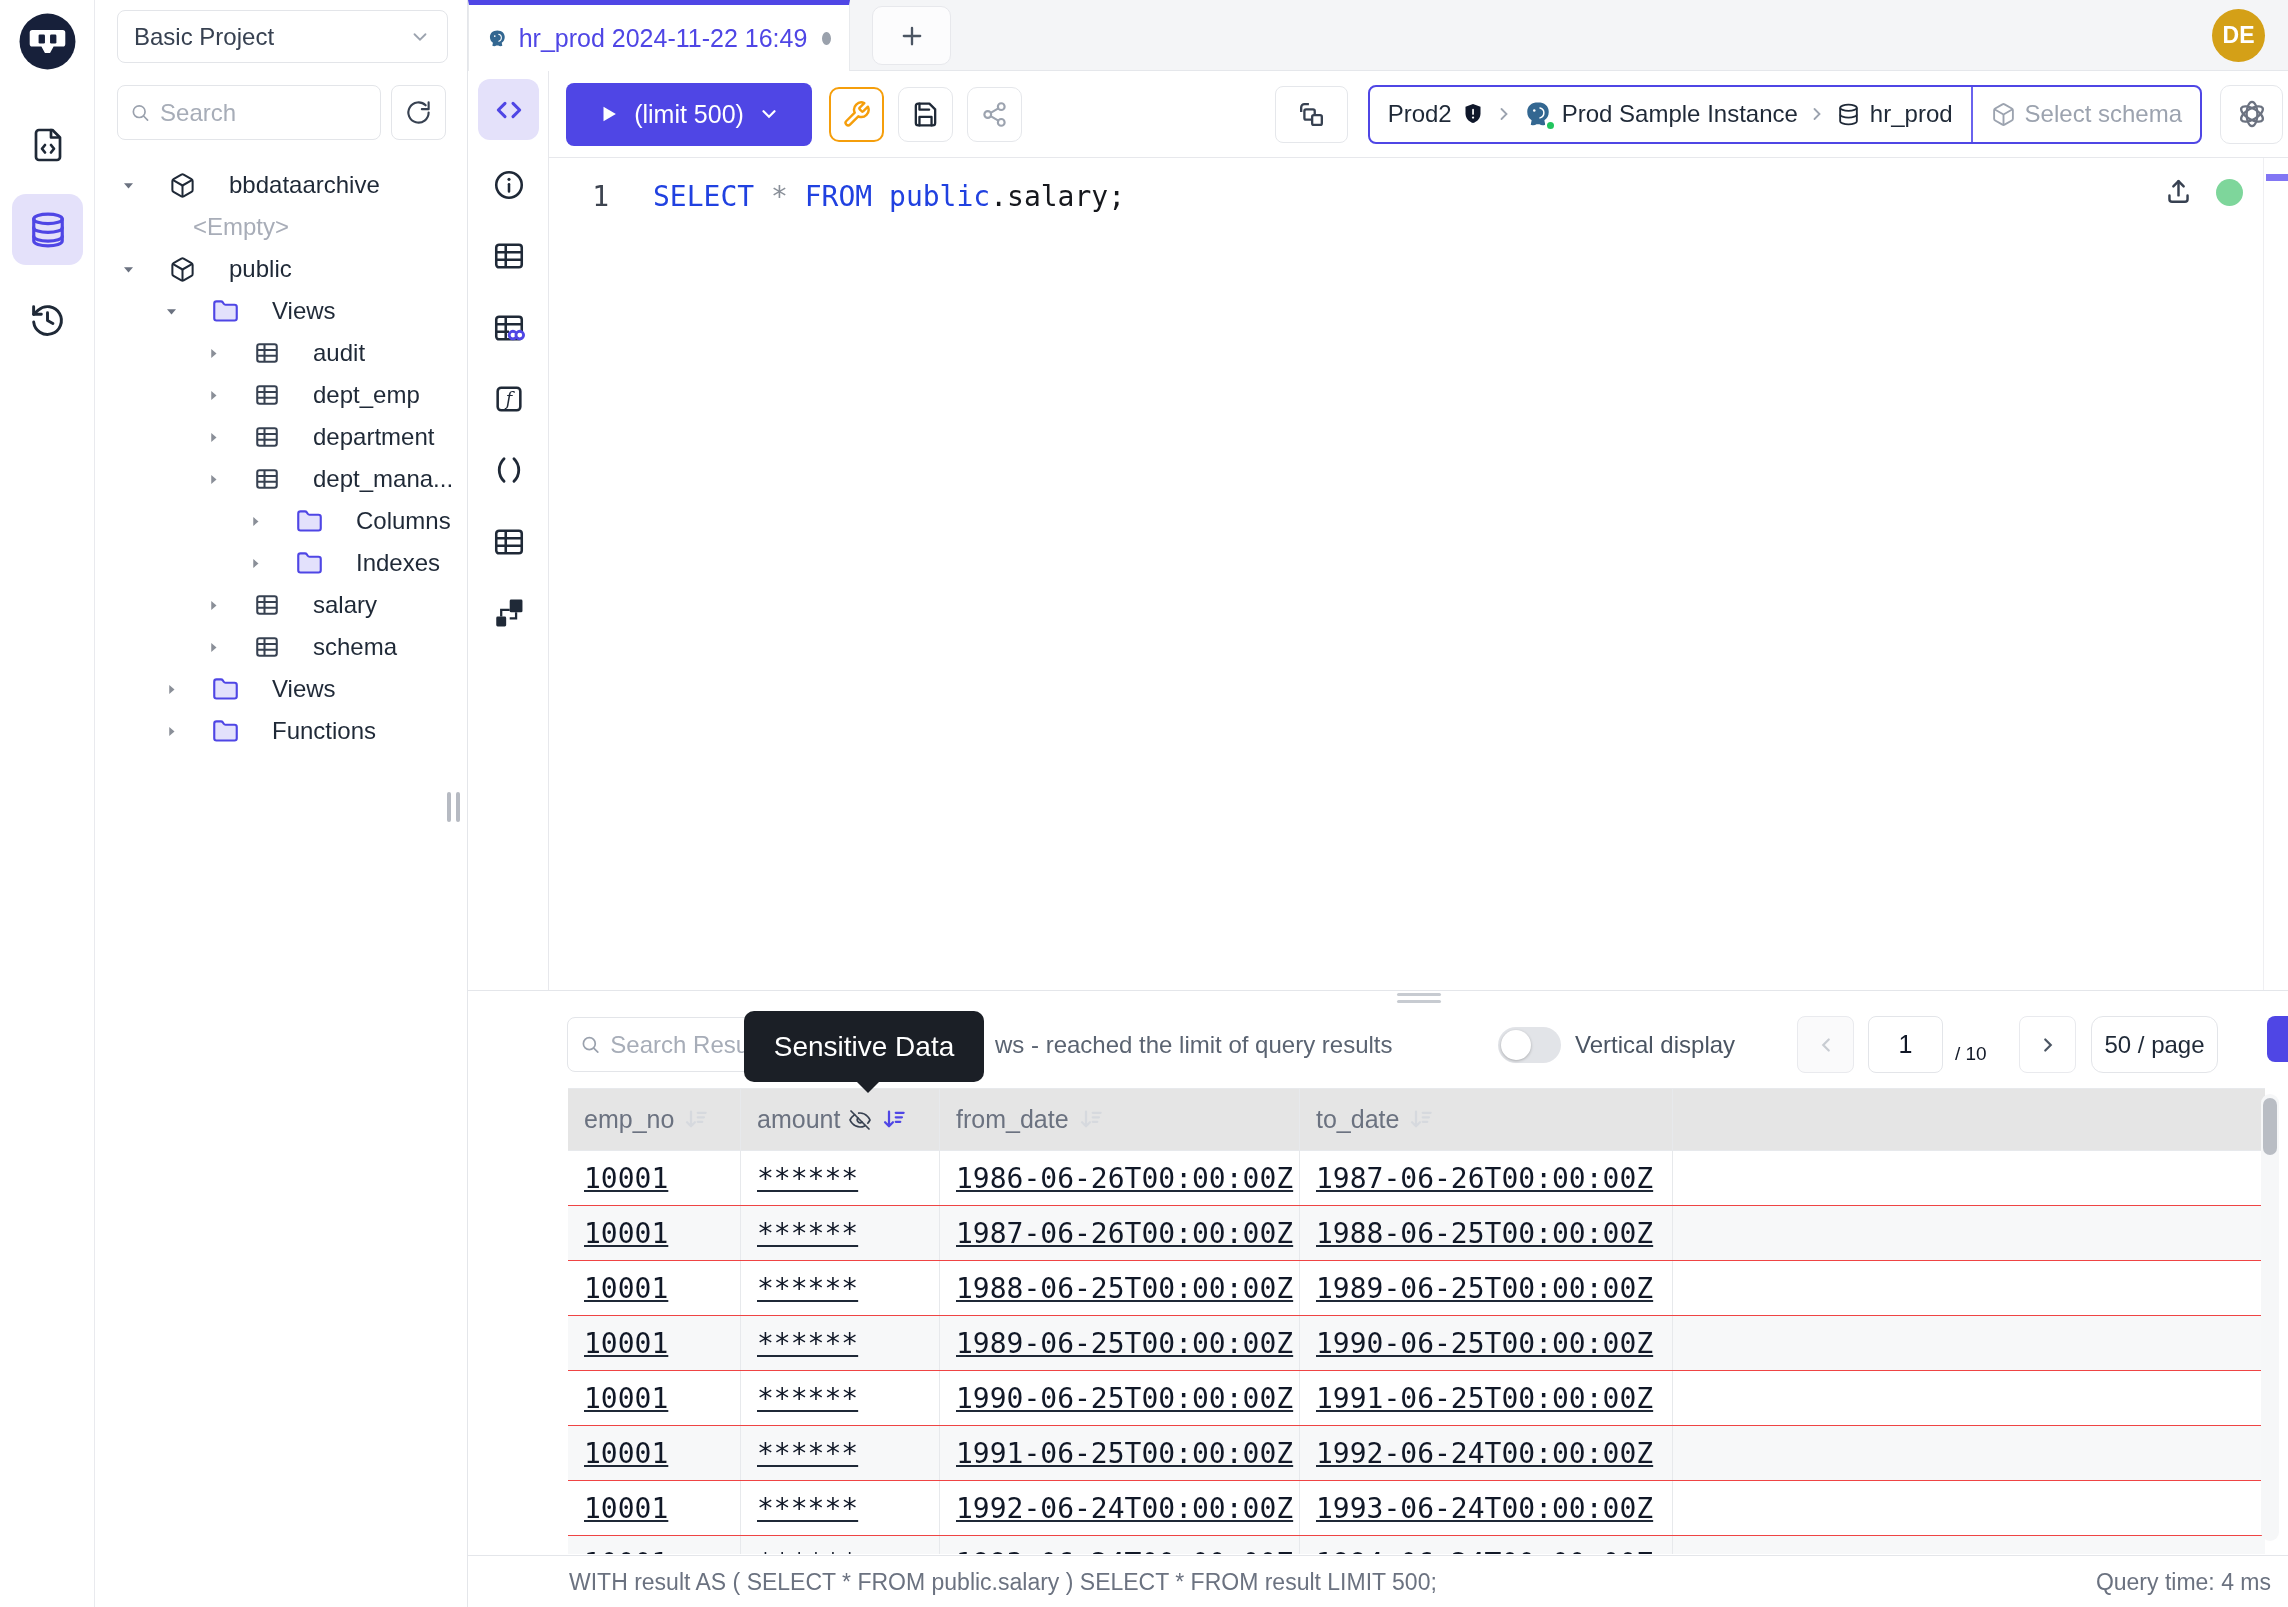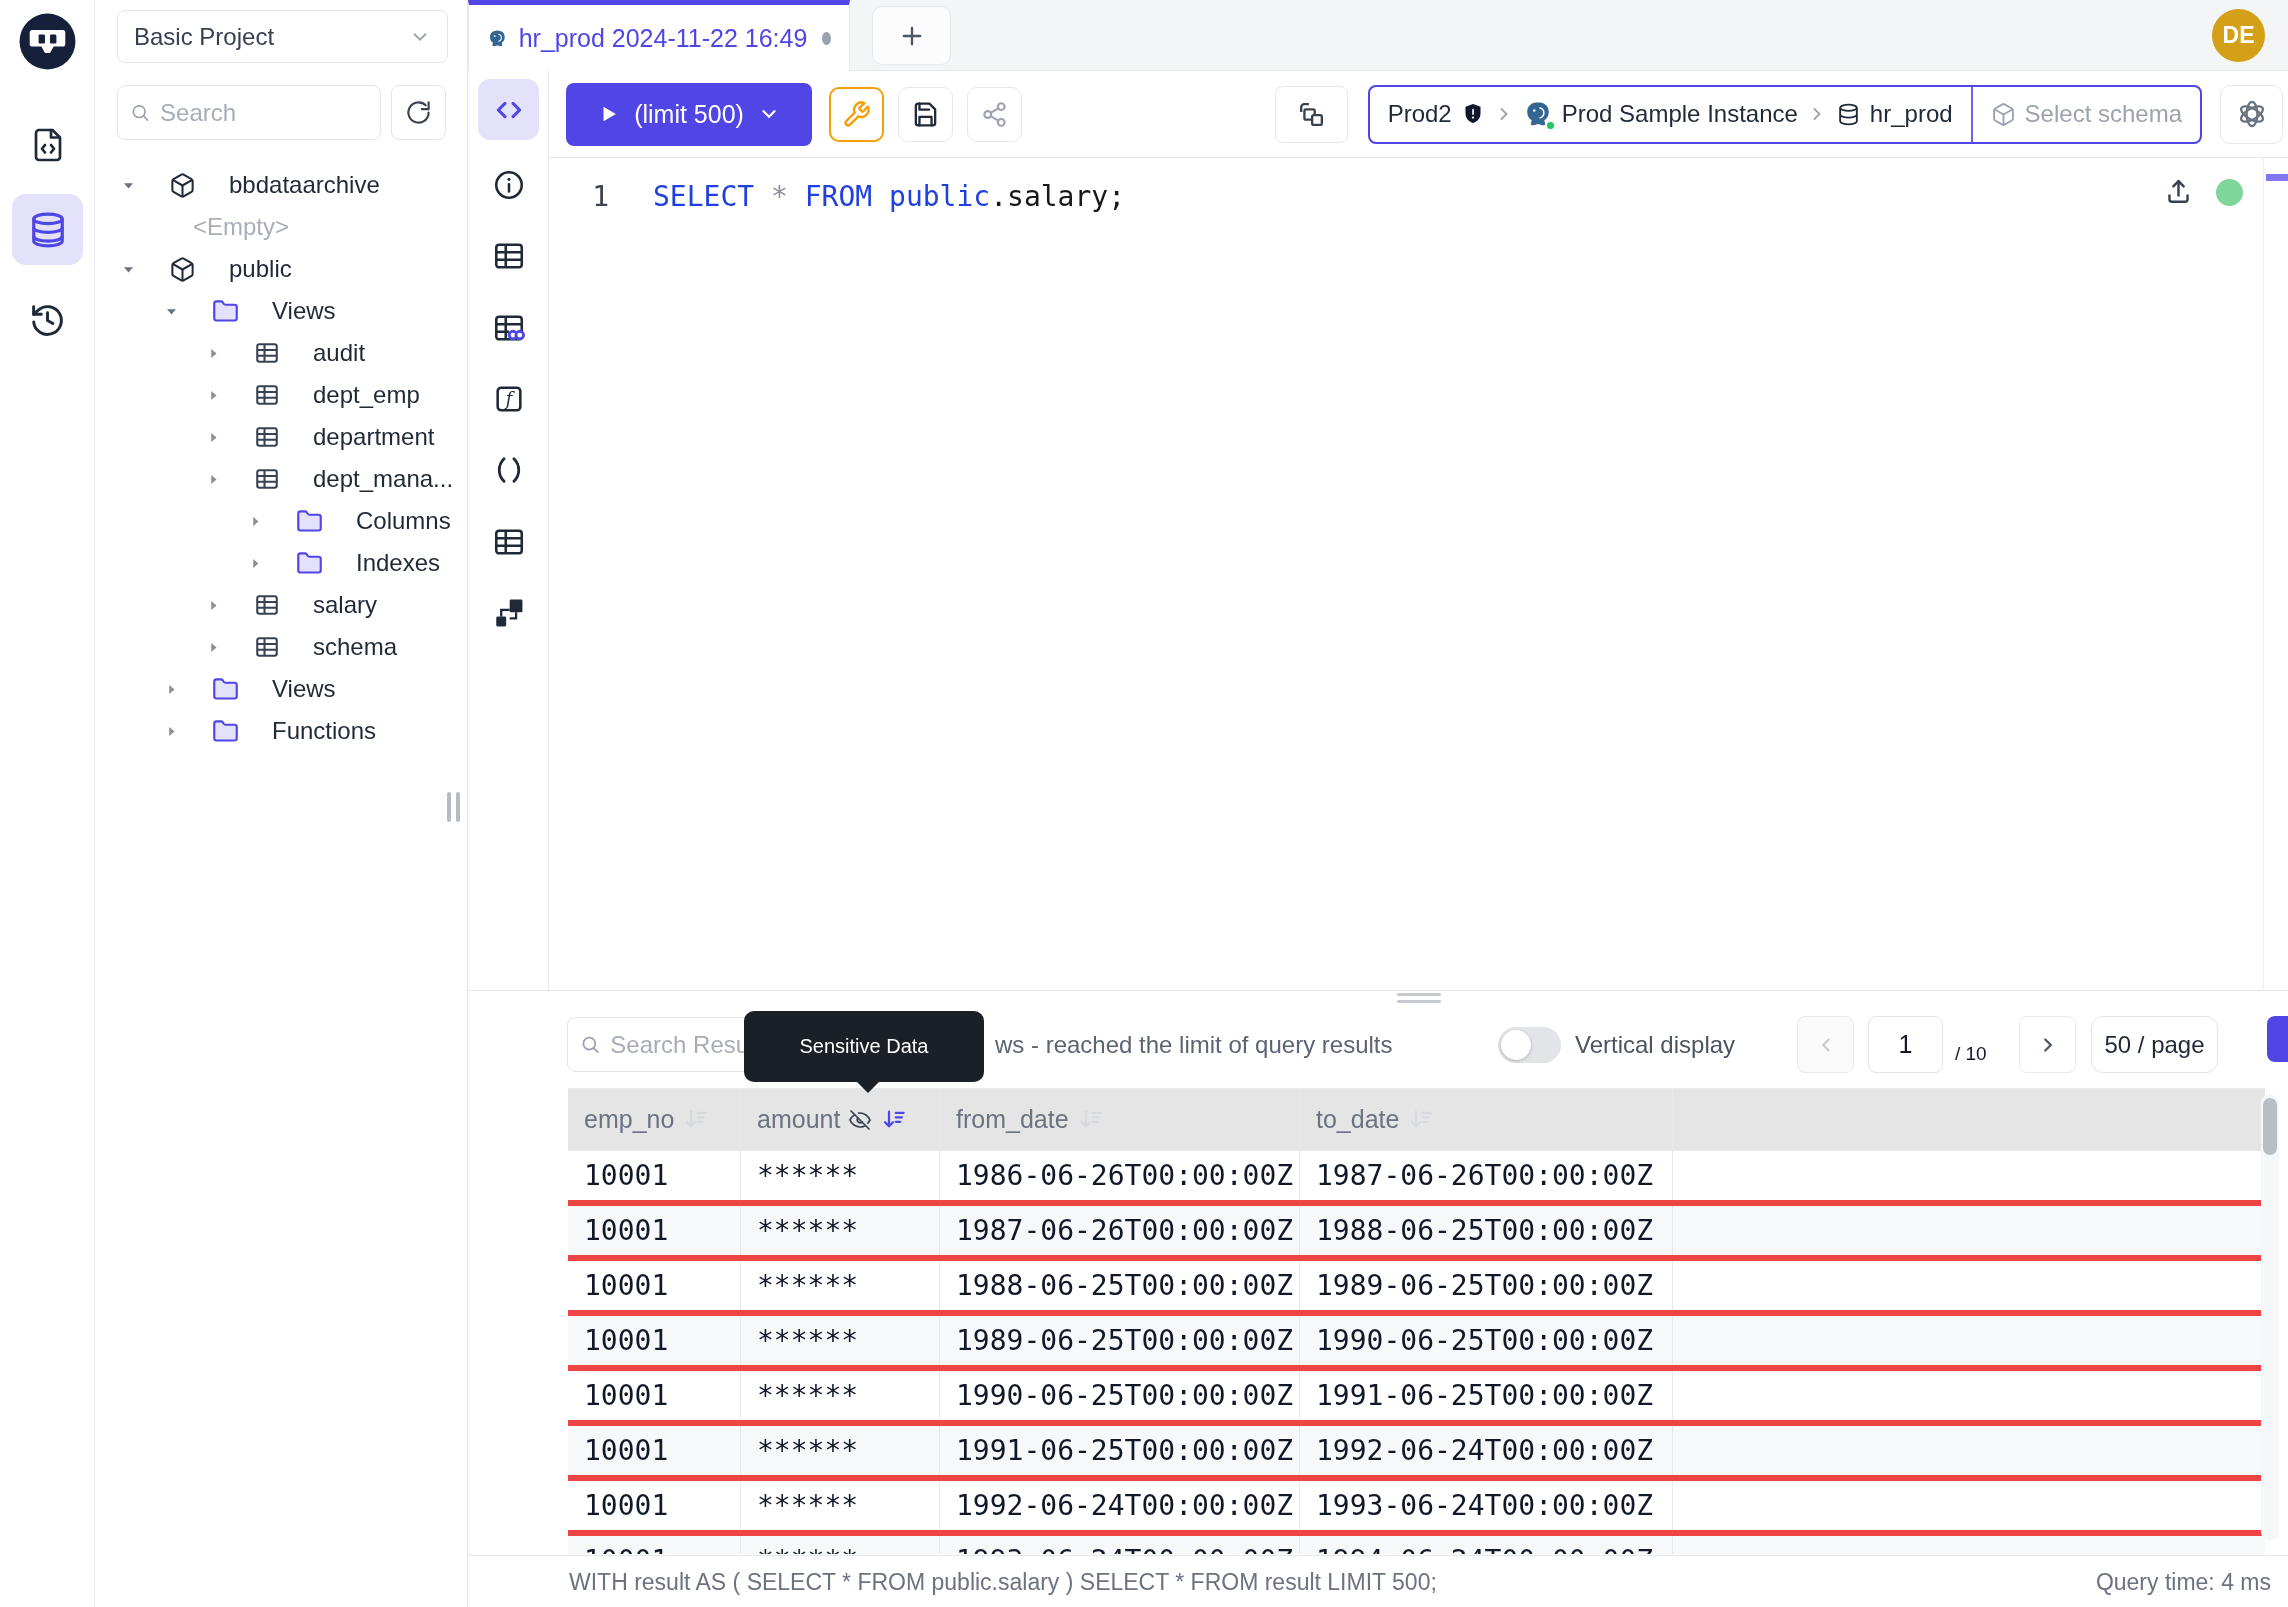--- a/index.html
+++ b/index.html
@@ -97,21 +97,21 @@
   
   .results { position:absolute; left:0; right:0; top:990px; height:564px; border-top:1px solid #e4e6ea; background:#fff; }
   .res-handle { position:absolute; top:2px; left:929px; width:44px; }
   .res-handle i { display:block; height:3px; background:#c7cbd1; border-radius:2px; margin-bottom:4px; }
   .res-search { position:absolute; left:99px; top:26px; width:289px; height:55px;
     border:1px solid #e3e5e9; border-radius:8px; display:flex; align-items:center; padding:0 12px; z-index:1; background:#fff; }
   .res-search input { border:none; outline:none; font-size:24px; width:100%;
     font-family:"Liberation Sans",sans-serif; color:#374151; margin-left:10px; }
   .res-search input::placeholder { color:#a7adb8; }
   .tooltip { position:absolute; left:276px; top:20px; width:240px; height:71px; background:#1b1f26;
-    border-radius:10px; color:#fff; font-size:20px; display:flex; align-items:center; justify-content:center; z-index:5; }
+    border-radius:10px; color:#fff; font-size:28px; display:flex; align-items:center; justify-content:center; z-index:5; }
   .tooltip:after { content:""; position:absolute; left:112px; bottom:-11px; border:12px solid transparent;
     border-top-color:#1b1f26; border-bottom:none; }
   .res-summary { position:absolute; left:527px; top:40px; font-size:24px; color:#5b6472; white-space:nowrap; }
   .toggle { position:absolute; left:1030px; top:36px; width:63px; height:36px; border-radius:18px; background:#e2e4e8; }
   .toggle i { position:absolute; left:3px; top:3px; width:30px; height:30px; border-radius:50%; background:#fff;
     box-shadow:0 1px 3px rgba(0,0,0,.25); }
   .vd-label { position:absolute; left:1107px; top:40px; font-size:24px; color:#4b5563; }
   .pg-btn { position:absolute; top:25px; width:57px; height:57px; border:1px solid #e9eaee; border-radius:8px;
     background:#fafafb; display:flex; align-items:center; justify-content:center; }
   .pg-prev { left:1329px; color:#c8ccd2; }
@@ -123,21 +123,21 @@
     border-radius:12px; display:flex; align-items:center; justify-content:center; font-size:24px; color:#1f2937; }
   .edge-btn { position:absolute; right:0; top:25px; width:22px; height:46px; background:#4f46e5;
     border-radius:8px 0 0 8px; }
 
   .rtable { position:absolute; left:100px; top:97px; right:24px; bottom:0; overflow:hidden;
     border-top:1px solid #e7e9ec; }
   .thead { display:flex; height:62px; background:#e5e5e5; border-bottom:1px solid #e7e9ec; }
   .th { display:flex; align-items:center; gap:8px; padding-left:16px; font-size:25px; color:#6b7280;
     border-right:1px solid #e7e9ec; flex:0 0 auto; }
   .th.fill { flex:1; border-right:none; }
-  .trow { display:flex; height:55px; border-bottom:6px solid #ef4444; }
+  .trow { display:flex; height:55px; border-bottom:1px solid #ef4444;text-decoration:underline; }
   .trow:nth-child(even) { background:#f7f8f9; }
   .td { display:flex; align-items:center; padding-left:16px; font-family:"DejaVu Sans Mono",monospace;
     font-size:28px; color:#111827; border-right:1px solid #e7e9ec; flex:0 0 auto; white-space:nowrap; }
   .td.fill { flex:1; border-right:none; }
   .vscroll { position:absolute; right:10px; top:103px; width:18px; height:447px; background:#f6f7f8; border-radius:9px; }
   .vscroll i { position:absolute; left:2px; top:4px; width:14px; height:57px; background:#b9bdc4; border-radius:7px; }
 
   .statusbar { position:absolute; left:0; right:0; bottom:0; height:53px; border-top:1px solid #e4e6ea;
     background:#fff; display:flex; align-items:center; justify-content:space-between;
     padding:0 18px 0 101px; font-size:23px; color:#6b7280; }

